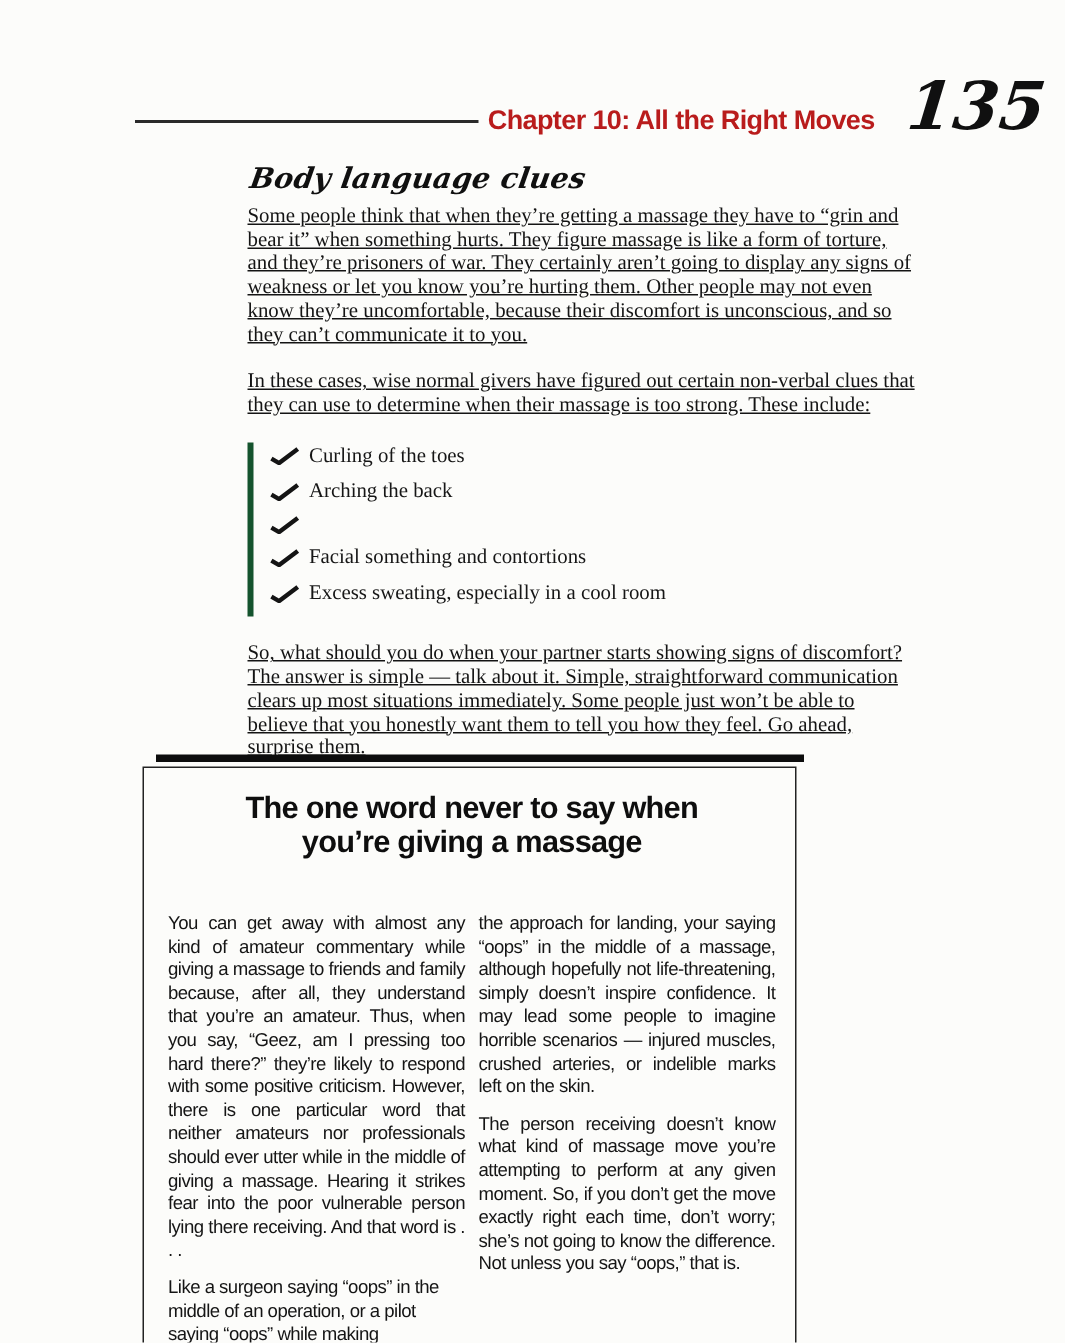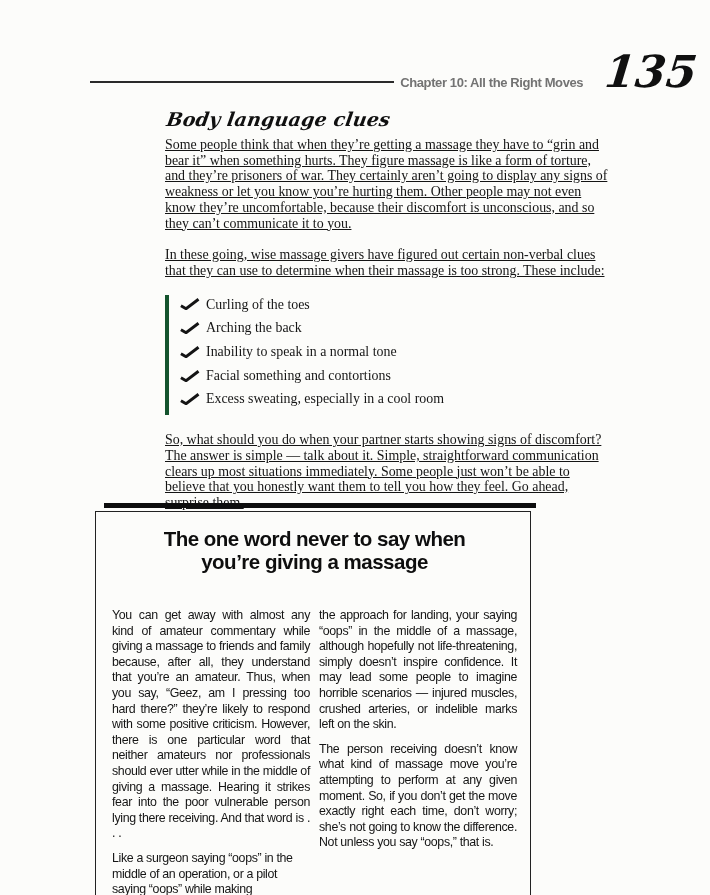--- a/index.html
+++ b/index.html
@@ -15,22 +15,22 @@
   .running-head{
     position:absolute;top:50px;left:90px;right:13px;
     display:flex;align-items:baseline;
   }
   .head-rule{
     flex:1;border-bottom:2px solid #2a2a2a;
     transform:translateY(-4px);
   }
   .chapter-title{
     font-family:"Liberation Sans", sans-serif;
-    font-weight:bold;font-size:13px;letter-spacing:-0.4px;
-    white-space:nowrap;padding-left:6px;color:#737373;
+    font-weight:bold;font-size:18px;letter-spacing:-0.4px;
+    white-space:nowrap;padding-left:6px;color:#b91c1c;
   }
   .folio{
     font-family:"DejaVu Serif", serif;
     font-style:italic;font-weight:bold;
     font-size:44px;line-height:1;
     margin-left:22px;color:#101010;
     transform:skewX(-6deg);
   }
   
   .main-col{
@@ -104,40 +104,39 @@
   <div class="head-rule"></div>
   <div class="chapter-title">Chapter 10: All the Right Moves</div>
   <div class="folio">135</div>
 </div>
 
 <div class="main-col">
   <h3 class="section-heading">Body language clues</h3>
 
   <p class="body-para">Some people think that when they’re getting a massage they have to “grin and bear it” when something hurts. They figure massage is like a form of torture, and they’re prisoners of war. They certainly aren’t going to display any signs of weakness or let you know you’re hurting them. Other people may not even know they’re uncomfortable, because their discomfort is unconscious, and so they can’t communicate it to you.</p>
 
-  <p class="body-para">In these going, wise massage givers have figured out certain non-verbal clues that they can use to determine when their massage is too strong. These include:</p>
+  <p class="body-para">In these cases, wise normal givers have figured out certain non-verbal clues that they can use to determine when their massage is too strong. These include:</p>
 
   <ul class="check-list">
     <li>
       <svg class="check-icon" viewBox="0 0 24 14">
         <path d="M2 9 L8 12.5 L22.5 1.5" fill="none" stroke="#141414" stroke-width="3.4"></path>
       </svg>
       <span>Curling of the toes</span>
     </li>
     <li>
       <svg class="check-icon" viewBox="0 0 24 14">
         <path d="M2 9 L8 12.5 L22.5 1.5" fill="none" stroke="#141414" stroke-width="3.4"></path>
       </svg>
       <span>Arching the back</span>
     </li>
     <li>
       <svg class="check-icon" viewBox="0 0 24 14">
         <path d="M2 9 L8 12.5 L22.5 1.5" fill="none" stroke="#141414" stroke-width="3.4"></path>
       </svg>
-      <span>Inability to speak in a normal tone</span>
     </li>
     <li>
       <svg class="check-icon" viewBox="0 0 24 14">
         <path d="M2 9 L8 12.5 L22.5 1.5" fill="none" stroke="#141414" stroke-width="3.4"></path>
       </svg>
       <span>Facial something and contortions</span>
     </li>
     <li>
       <svg class="check-icon" viewBox="0 0 24 14">
         <path d="M2 9 L8 12.5 L22.5 1.5" fill="none" stroke="#141414" stroke-width="3.4"></path>

